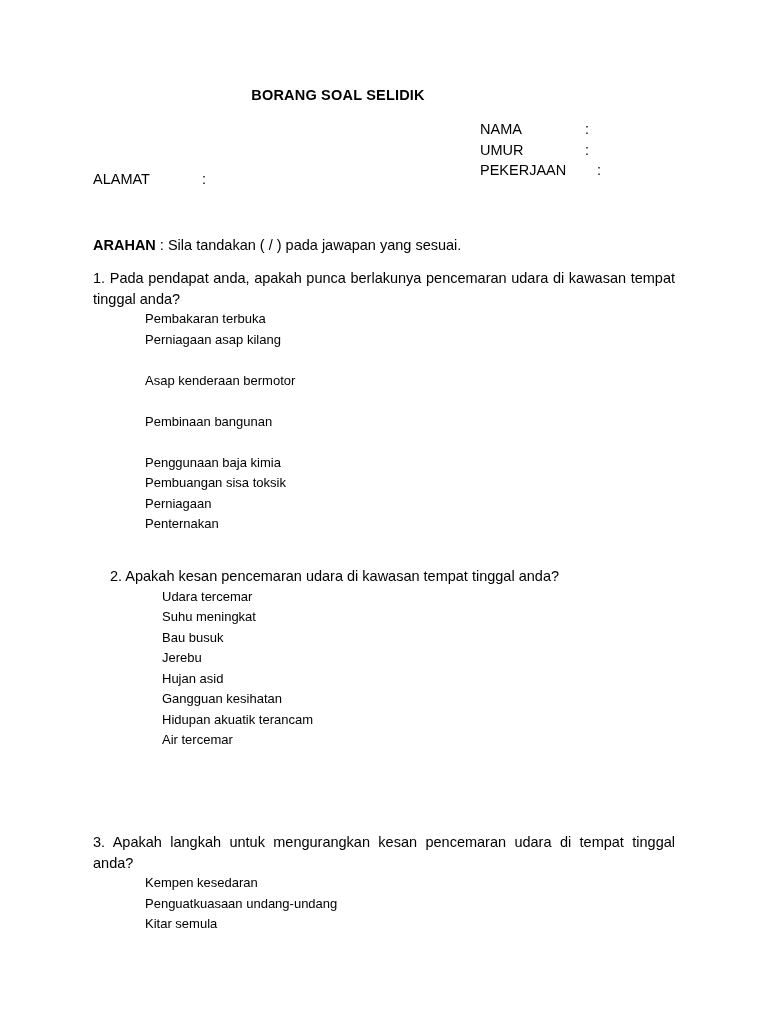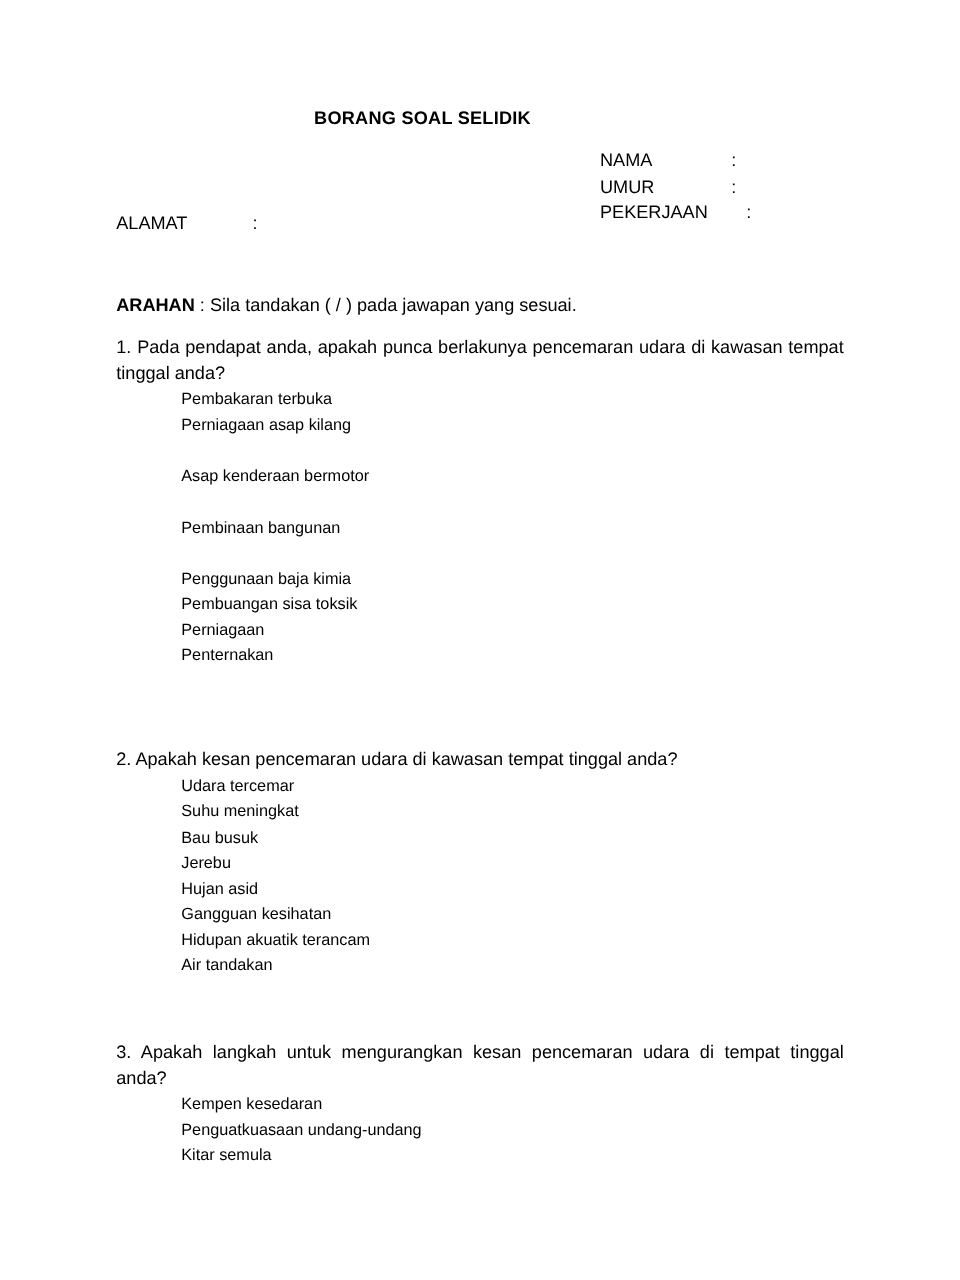--- a/index.html
+++ b/index.html
@@ -113,21 +113,21 @@
     font-size: 13px;
     line-height: 20.5px;
     padding-left: 52px;
     white-space: nowrap;
   }
   .option.gap-before {
     margin-top: 20.5px;
   }
 
   #q1 { top: 268px; }
-  #q2 { top: 598px; }
+  #q2 { top: 566px; margin-left: 17px; }
   #q3 { top: 832px; }
 </style>
 </head>
 <body>
 
 <div class="page">
 
   <div class="doc-title">BORANG SOAL SELIDIK</div>
 
   <div class="id-block">
@@ -157,21 +157,21 @@
   <div class="question-block" id="q2">
     <p class="q-text nojustify">2. Apakah kesan pencemaran udara di kawasan tempat tinggal anda?</p>
     <ul class="options">
       <li class="option">Udara tercemar</li>
       <li class="option">Suhu meningkat</li>
       <li class="option">Bau busuk</li>
       <li class="option">Jerebu</li>
       <li class="option">Hujan asid</li>
       <li class="option">Gangguan kesihatan</li>
       <li class="option">Hidupan akuatik terancam</li>
-      <li class="option">Air tandakan</li>
+      <li class="option">Air tercemar</li>
     </ul>
   </div>
 
   <div class="question-block" id="q3">
     <p class="q-text">3. Apakah langkah untuk mengurangkan kesan pencemaran udara di tempat tinggal anda?</p>
     <ul class="options">
       <li class="option">Kempen kesedaran</li>
       <li class="option">Penguatkuasaan undang-undang</li>
       <li class="option">Kitar semula</li>
     </ul>

